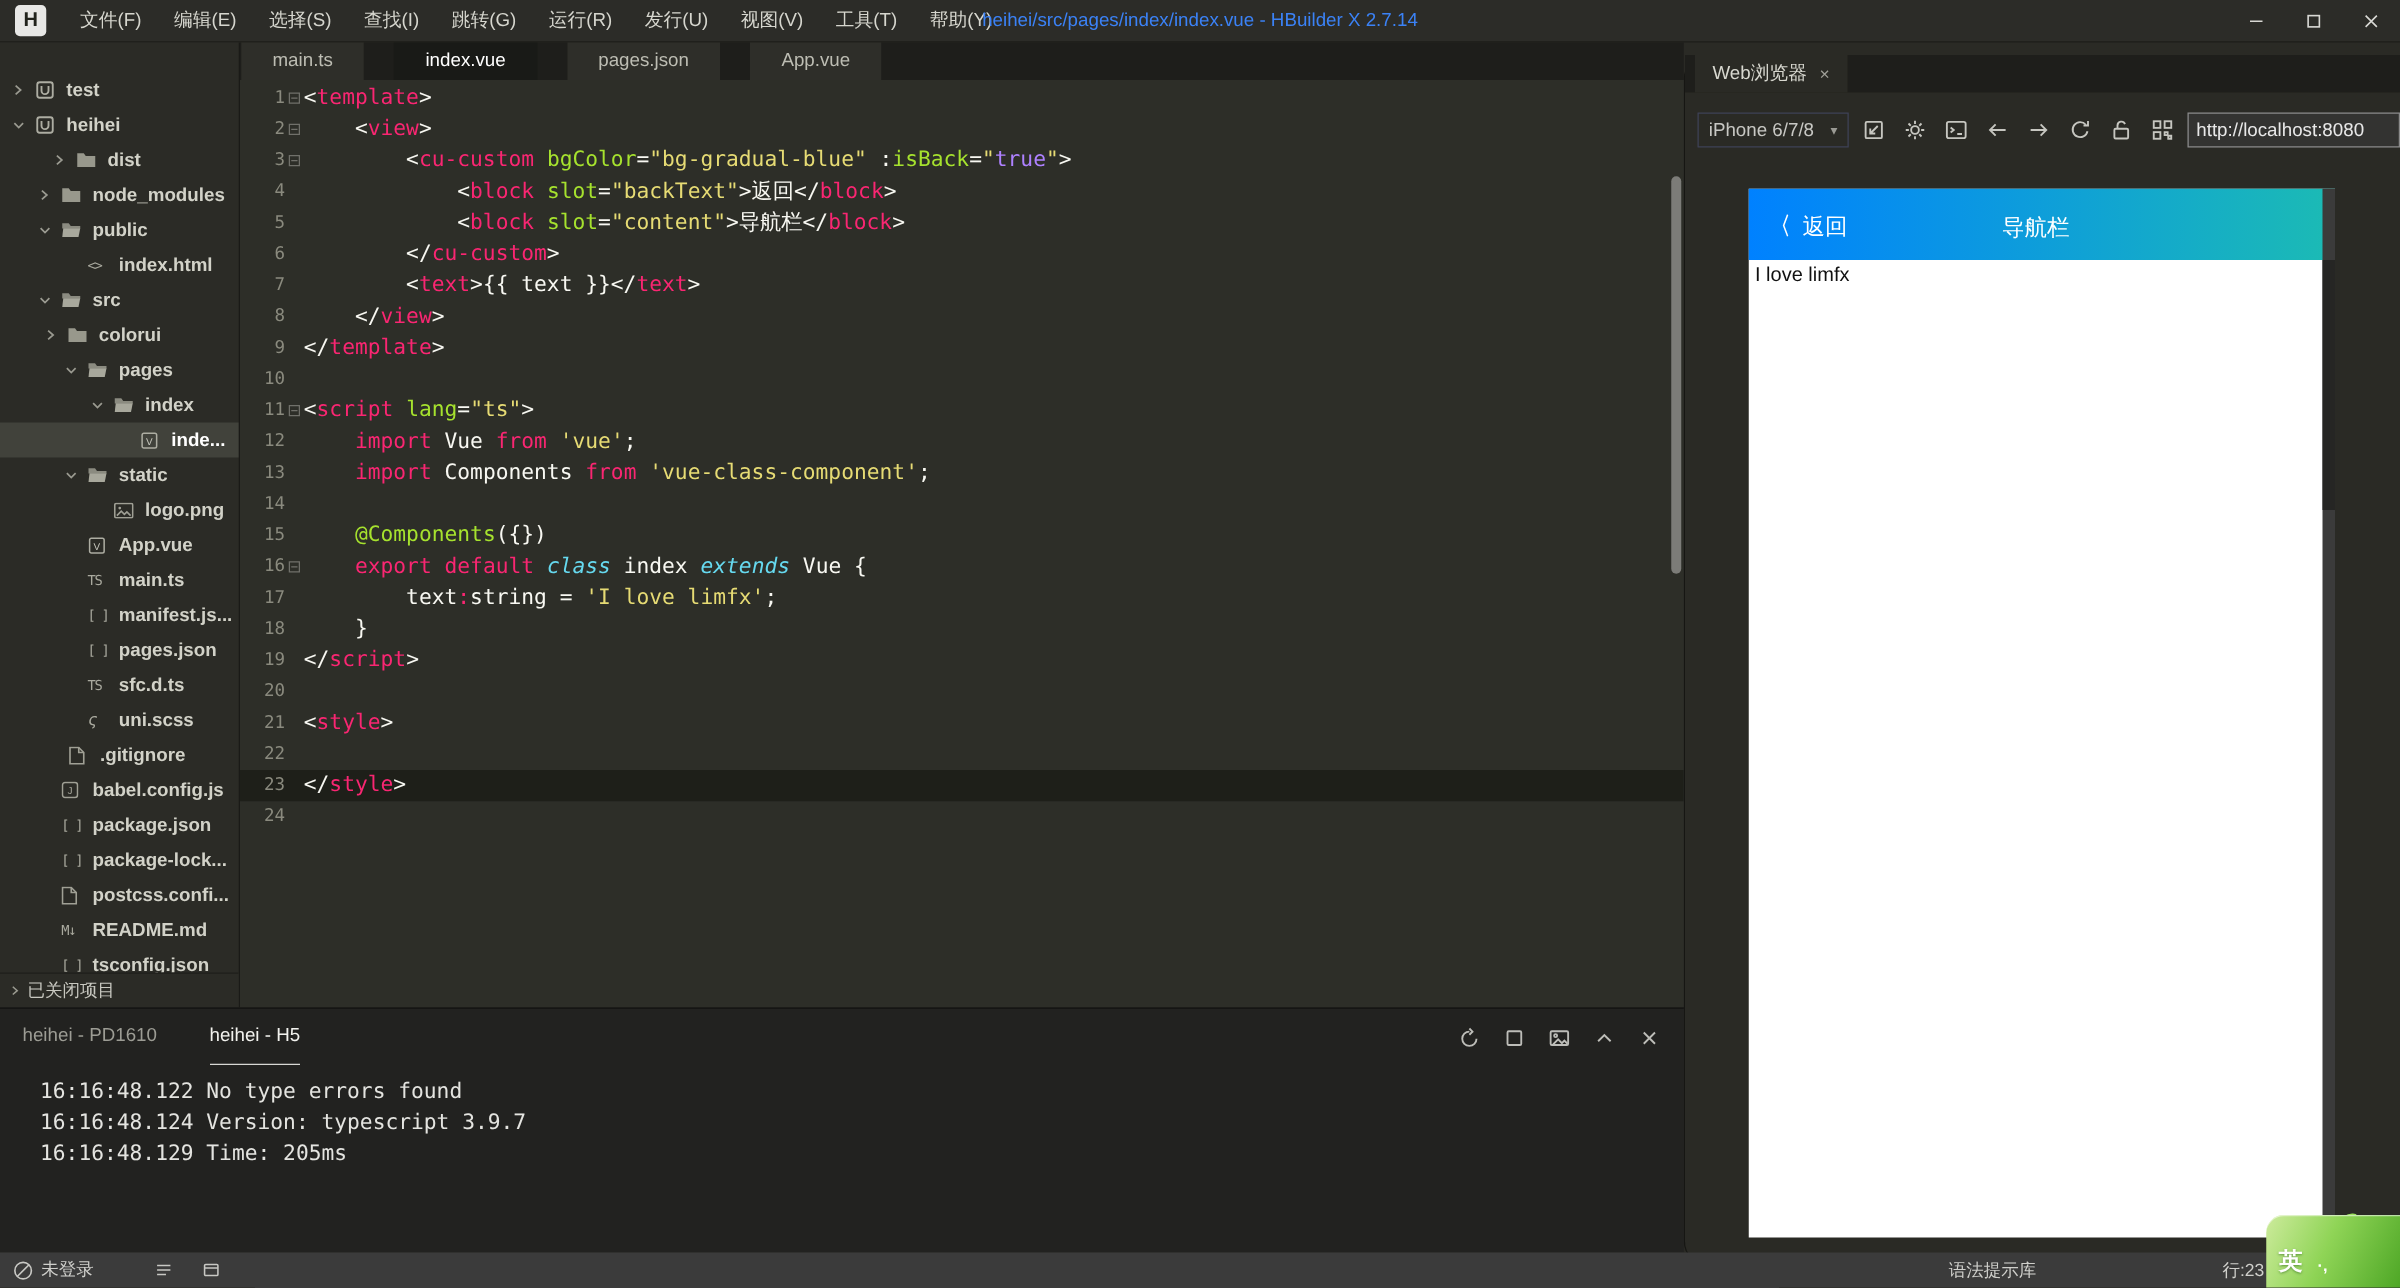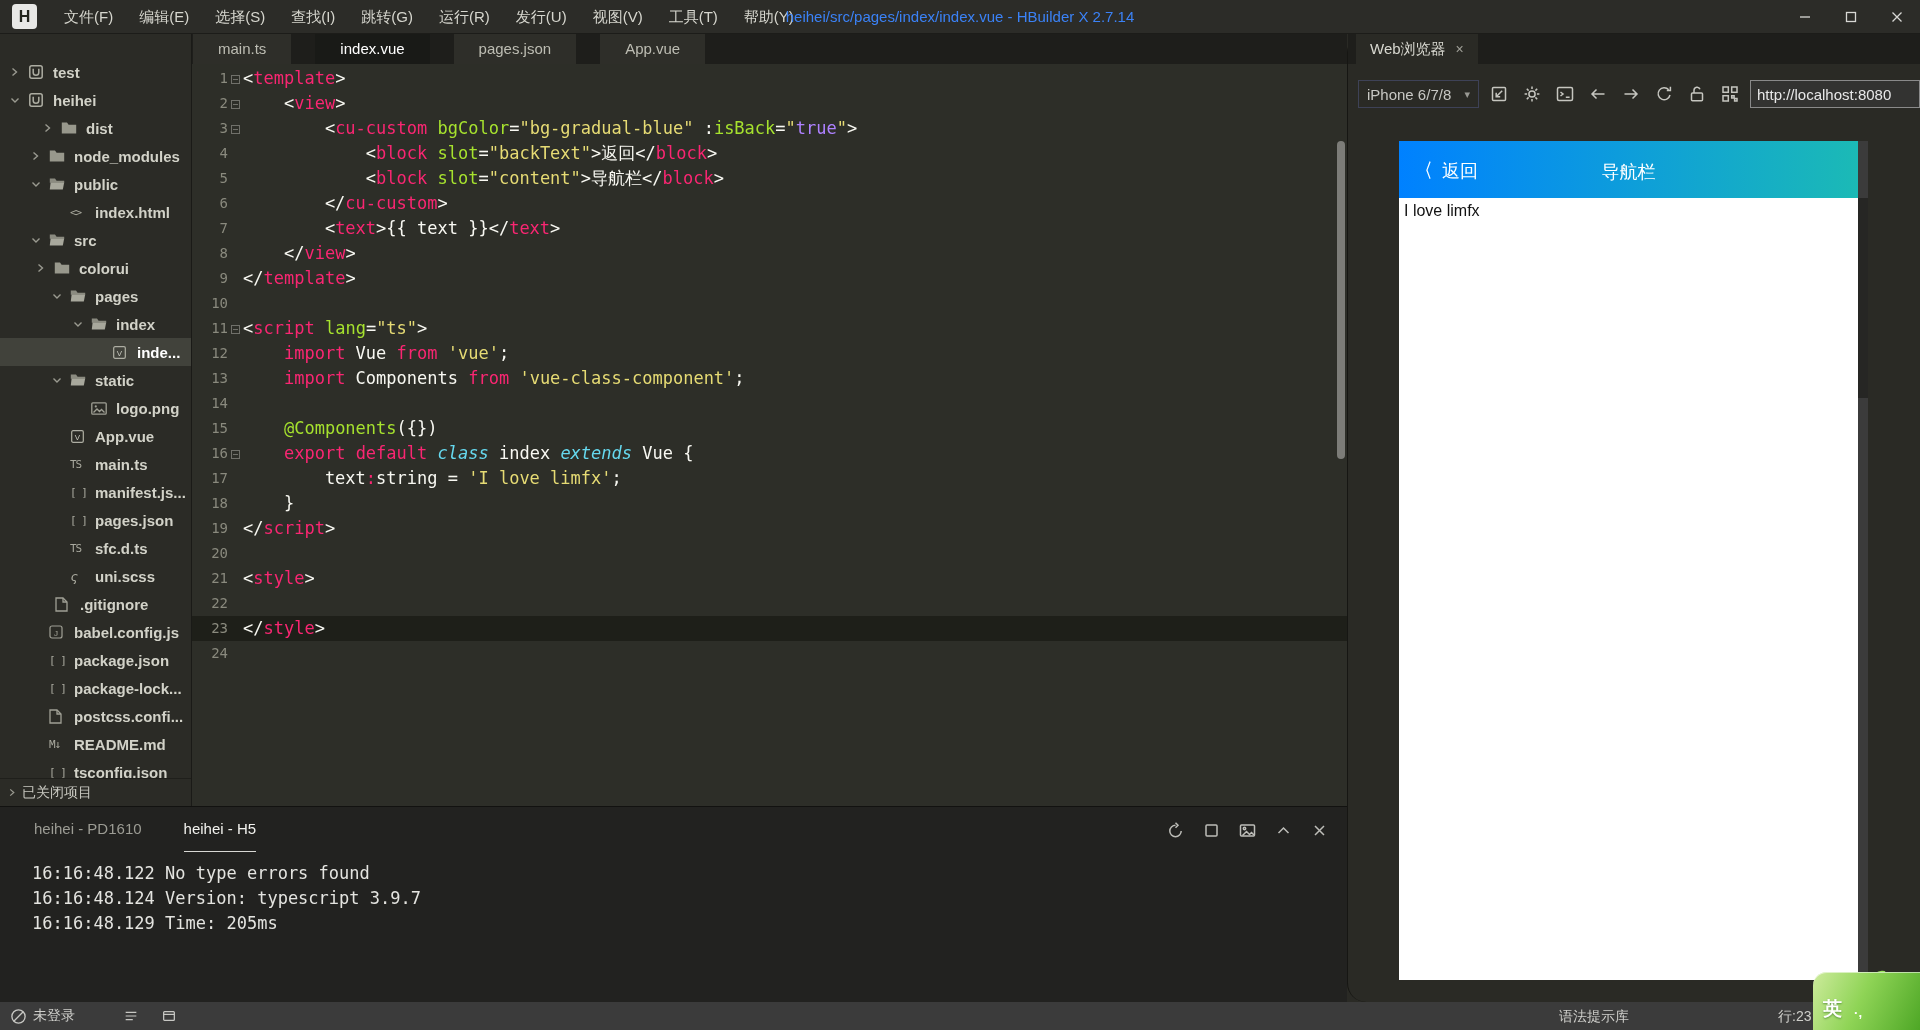--- a/index.html
+++ b/index.html
@@ -49,30 +49,30 @@
   .fb { display:inline-block; width:9px; height:9px; border:1px solid #70706a;
     background:linear-gradient(#70706a,#70706a) center/5px 1px no-repeat; }
   .ct { white-space:pre; }
   .tk-p { color:#F8F8F2; } .tk-g { color:#F92672; } .tk-a { color:#A6E22E; }
   .tk-s { color:#E6DB74; } .tk-k { color:#F92672; } .tk-c { color:#AE81FF; }
   .tk-t { color:#66D9EF; font-style:italic; }
   #ed-scroll { position:absolute; right:2px; top:77px; width:8px; height:318px; background:#7C7C78; border-radius:4px; }
 
   
   #console { position:absolute; left:0; top:806px; width:1347px; height:196px; background:#222220; border-top:1px solid #121210; }
-  #con-tabs { height:46px; display:flex; align-items:center; padding-left:34px; position:relative; }
+  #con-tabs { height:46px; display:flex; align-items:center; padding-left:18px; position:relative; }
   .ctab { font-size:15px; color:#9C9C94; margin-right:42px; height:44px; line-height:42px; }
   .ctab.active { color:#F2F2EE; border-bottom:1px solid #D8D8D4; }
   #con-icons { position:absolute; right:17px; top:0; height:46px; display:flex; align-items:center; gap:14px; }
   #con-logs { padding-left:32px; margin-top:8px; font-family:"DejaVu Sans Mono",monospace; font-size:17px; color:#E4E4E0; }
   .log { height:25px; line-height:25px; white-space:pre; }
   .lb { font-weight:bold; color:#FFFFFF; }
 
   
-  #browser { position:absolute; left:1347px; top:34px; width:573px; height:968px; background:#2A2A25; border-left:1px solid #161613;border-radius:19px; }
+  #browser { position:absolute; left:1347px; top:44px; width:573px; height:968px; background:#2A2A25; border-left:1px solid #161613;border-radius:19px; }
   #br-tabbar { height:30px; background:#1E1E1B; display:flex; }
   #br-tab { height:30px; line-height:30px; background:#2A2A25; color:#D8D8D0; font-size:15px;
     padding:0 14px; margin-left:8px; display:flex; align-items:center; gap:10px; }
   #br-tab .x { color:#A0A098; font-size:14px; }
   #br-toolbar { position:absolute; left:0; top:46px; width:100%; height:28px; display:flex; align-items:center; }
   #device-select { width:143px; height:28px; margin-left:10px; border:1px solid #3E4257; color:#C8C8C4;
     font-size:15px; display:flex; align-items:center; padding:0 8px; background:#2A2A25; }
   #device-select .caret { margin-left:auto; color:#9a9a94; font-size:11px; }
   #bt-icons { display:flex; align-items:center; gap:11px; margin-left:9px; }
   .bticon { width:22px; height:22px; display:flex; align-items:center; justify-content:center; }

